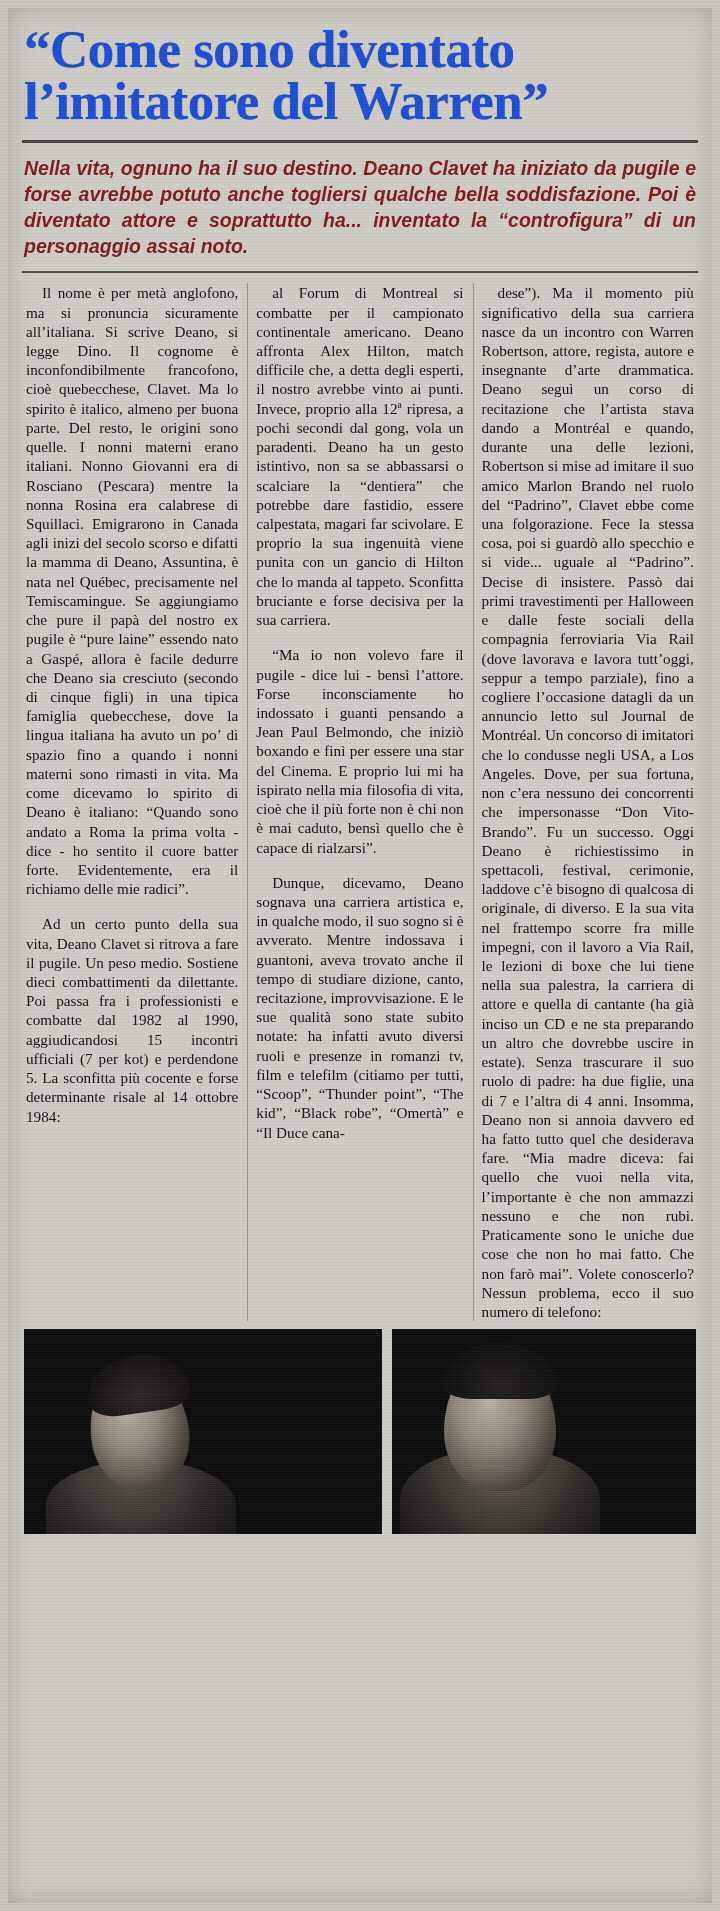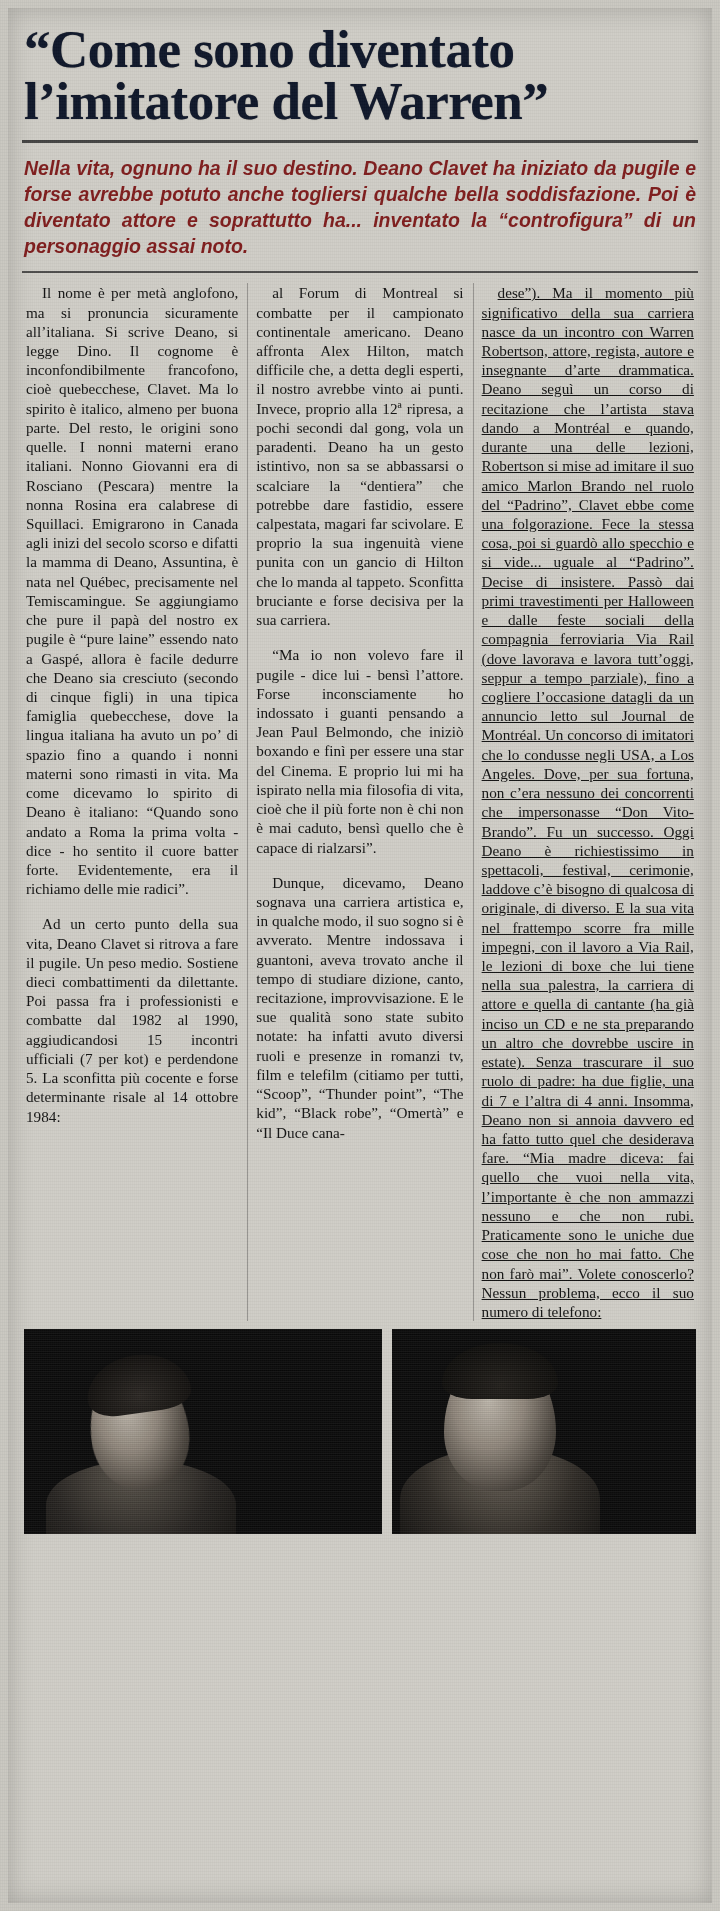--- a/index.html
+++ b/index.html
@@ -46,21 +46,21 @@
   }
 
   
   .headline {
     font-family: "Liberation Serif", serif;
     font-weight: bold;
     font-size: 53px;
     line-height: 0.98;
     letter-spacing: -0.5px;
     text-align: left;
-    color: #0f172a;
+    color: #1d4ed8;
     padding: 10px 4px 2px 4px;
     text-shadow: 0 0 1px rgba(0,0,0,0.5);
   }
   .headline .l2 { display: block; }
 
   .rule {
     height: 3px;
     background: #2b2b2b;
     margin: 10px 2px 0 2px;
     opacity: .85;
@@ -96,21 +96,21 @@
     box-sizing: border-box;
     padding: 0 9px;
     font-size: 15.2px;
     line-height: 1.265;
     text-align: justify;
     hyphens: auto;
     -webkit-hyphens: auto;
     color: #131313;
   }
   .col.c1 { padding-left: 4px; }
-  .col.c3 { padding-right: 4px; text-decoration: underline; }
+  .col.c3 { padding-right: 4px; }
   .col p {
     margin: 0;
     text-indent: 16px;
   }
   .col p.first { text-indent: 16px; }
   .col p + p { margin-top: 16px; }
 
   .colrule {
     position: absolute;
     top: 0;

